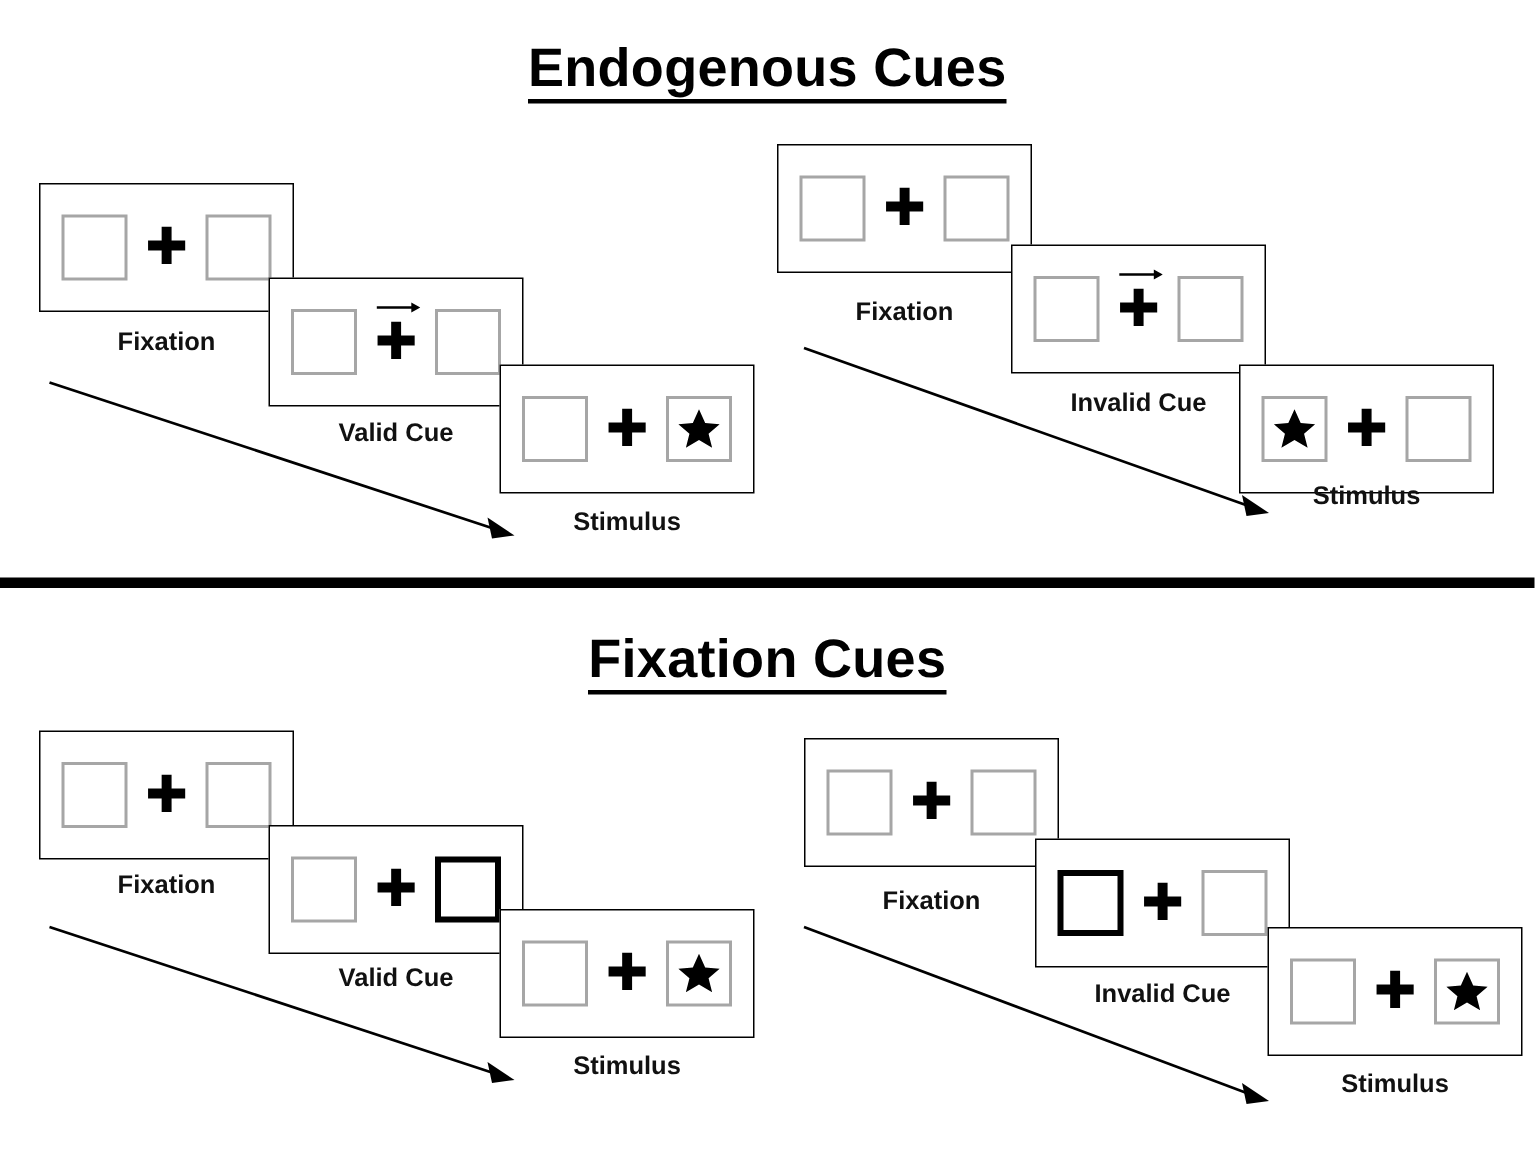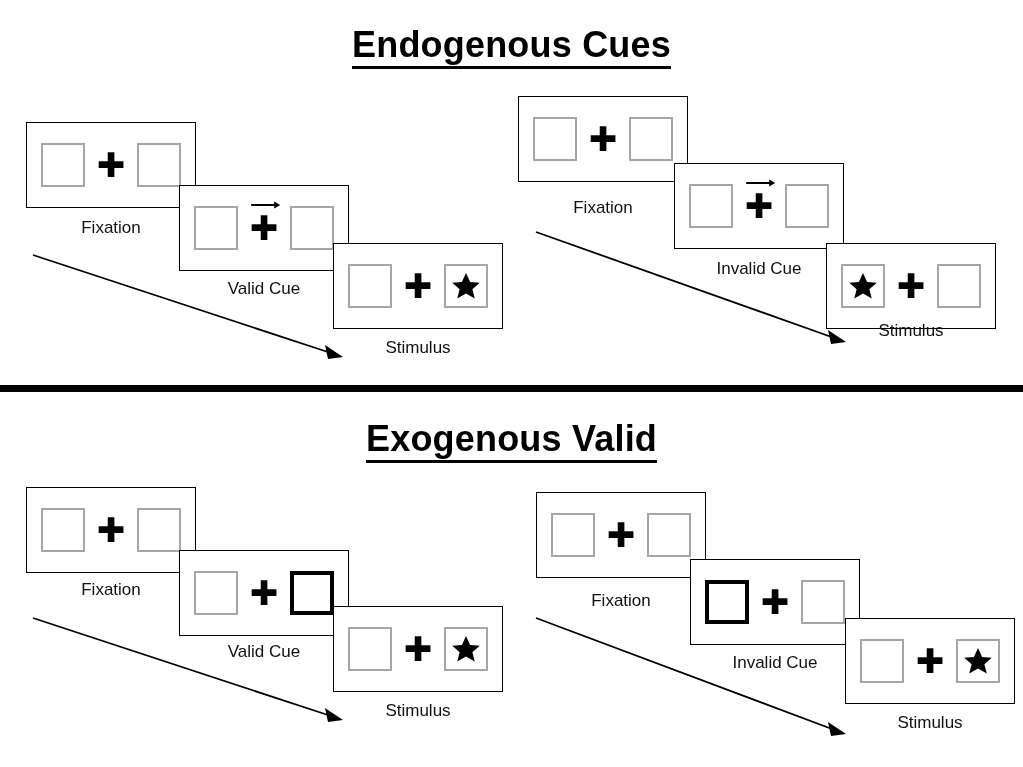--- a/index.html
+++ b/index.html
@@ -43,21 +43,21 @@
     font-family:"DejaVu Sans", sans-serif;
   }
   .cross .arrow{
     position:absolute;top:-7px;left:50%;transform:translateX(-46%);
     width:30px;height:12px;
   }
   .star{
     display:block;width:30px;height:30px;
   }
   .label{
-    position:absolute;font-size:17px;font-weight:normal;color:#111;
+    position:absolute;font-size:17px;font-weight:bold;color:#111;
     white-space:nowrap;text-align:center;
   }
   .timearrow{position:absolute;overflow:visible;}
 </style>
 </head>
 <body>
 
 <div class="section-title" style="top:24px;">
   <span>Endogenous Cues</span>
 </div>
@@ -150,21 +150,21 @@
 <div class="label" style="left:826px;top:321px;width:170px;">Stimulus</div>
 
 <svg class="timearrow" style="left:528px;top:222px;width:330px;height:135px;" viewBox="0 0 330 135">
   <line x1="8" y1="10" x2="312" y2="118" stroke="#000" stroke-width="1.8"></line>
   <polygon points="318,120 300,108 303,122" fill="#000"></polygon>
 </svg>
 
 <div class="divider" style="top:385px;"></div>
 
 <div class="section-title" style="top:418px;">
-  <span>Exogenous Valid</span>
+  <span>Fixation Cues</span>
 </div>
 
 <div class="frame" style="left:26px;top:487px;width:170px;height:86px;">
   <div class="row">
     <div class="box"></div>
     <div class="cross">
         <span class="plus">✚</span>
       </div>
     <div class="box"></div>
   </div>

